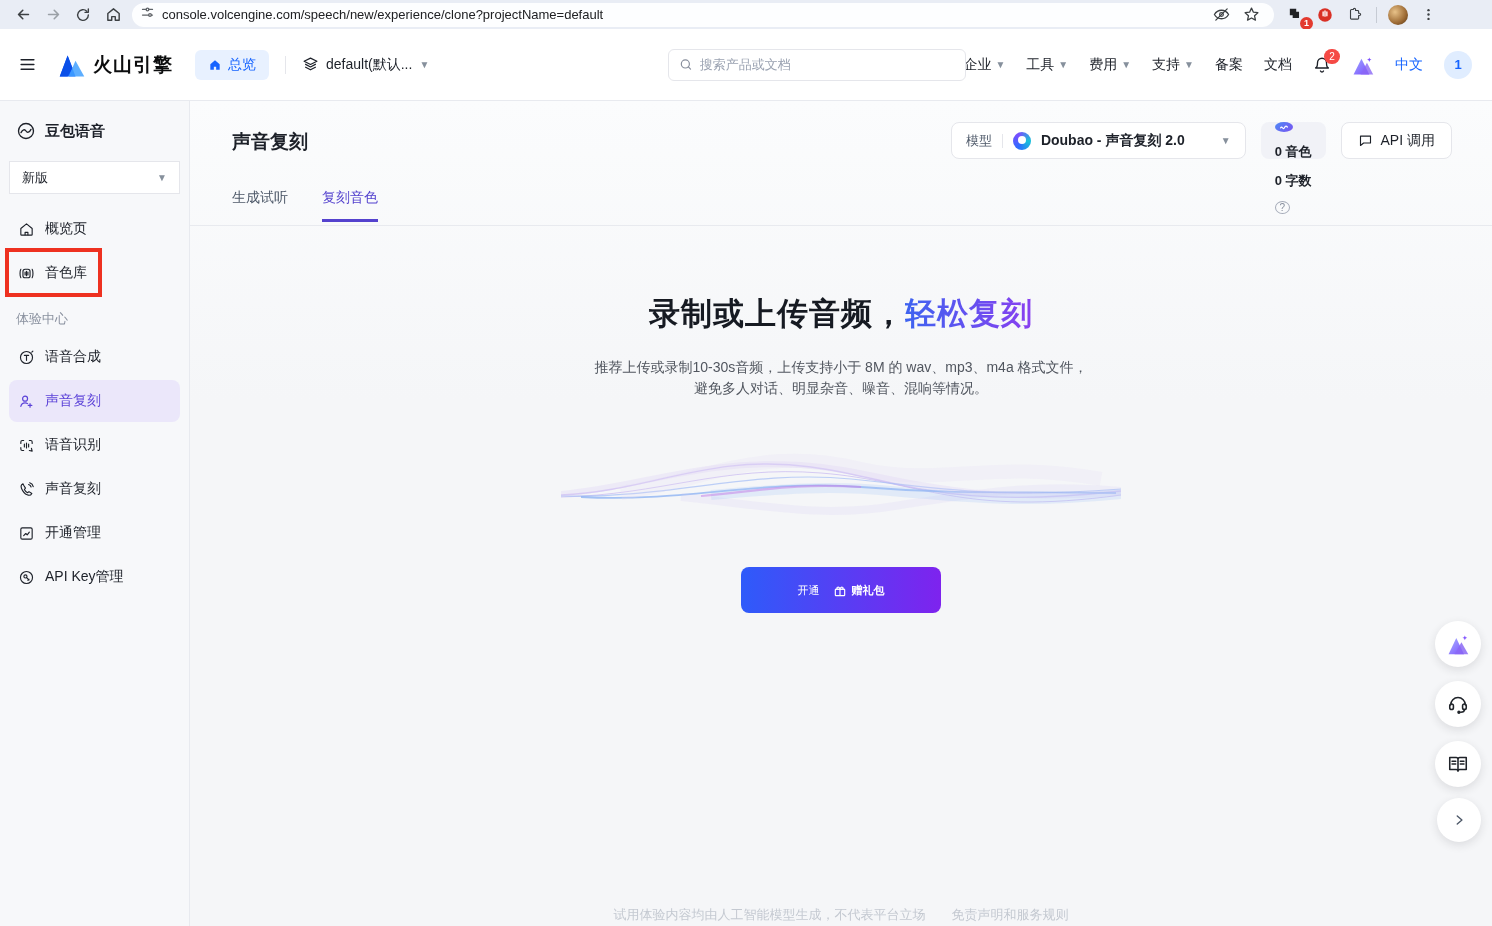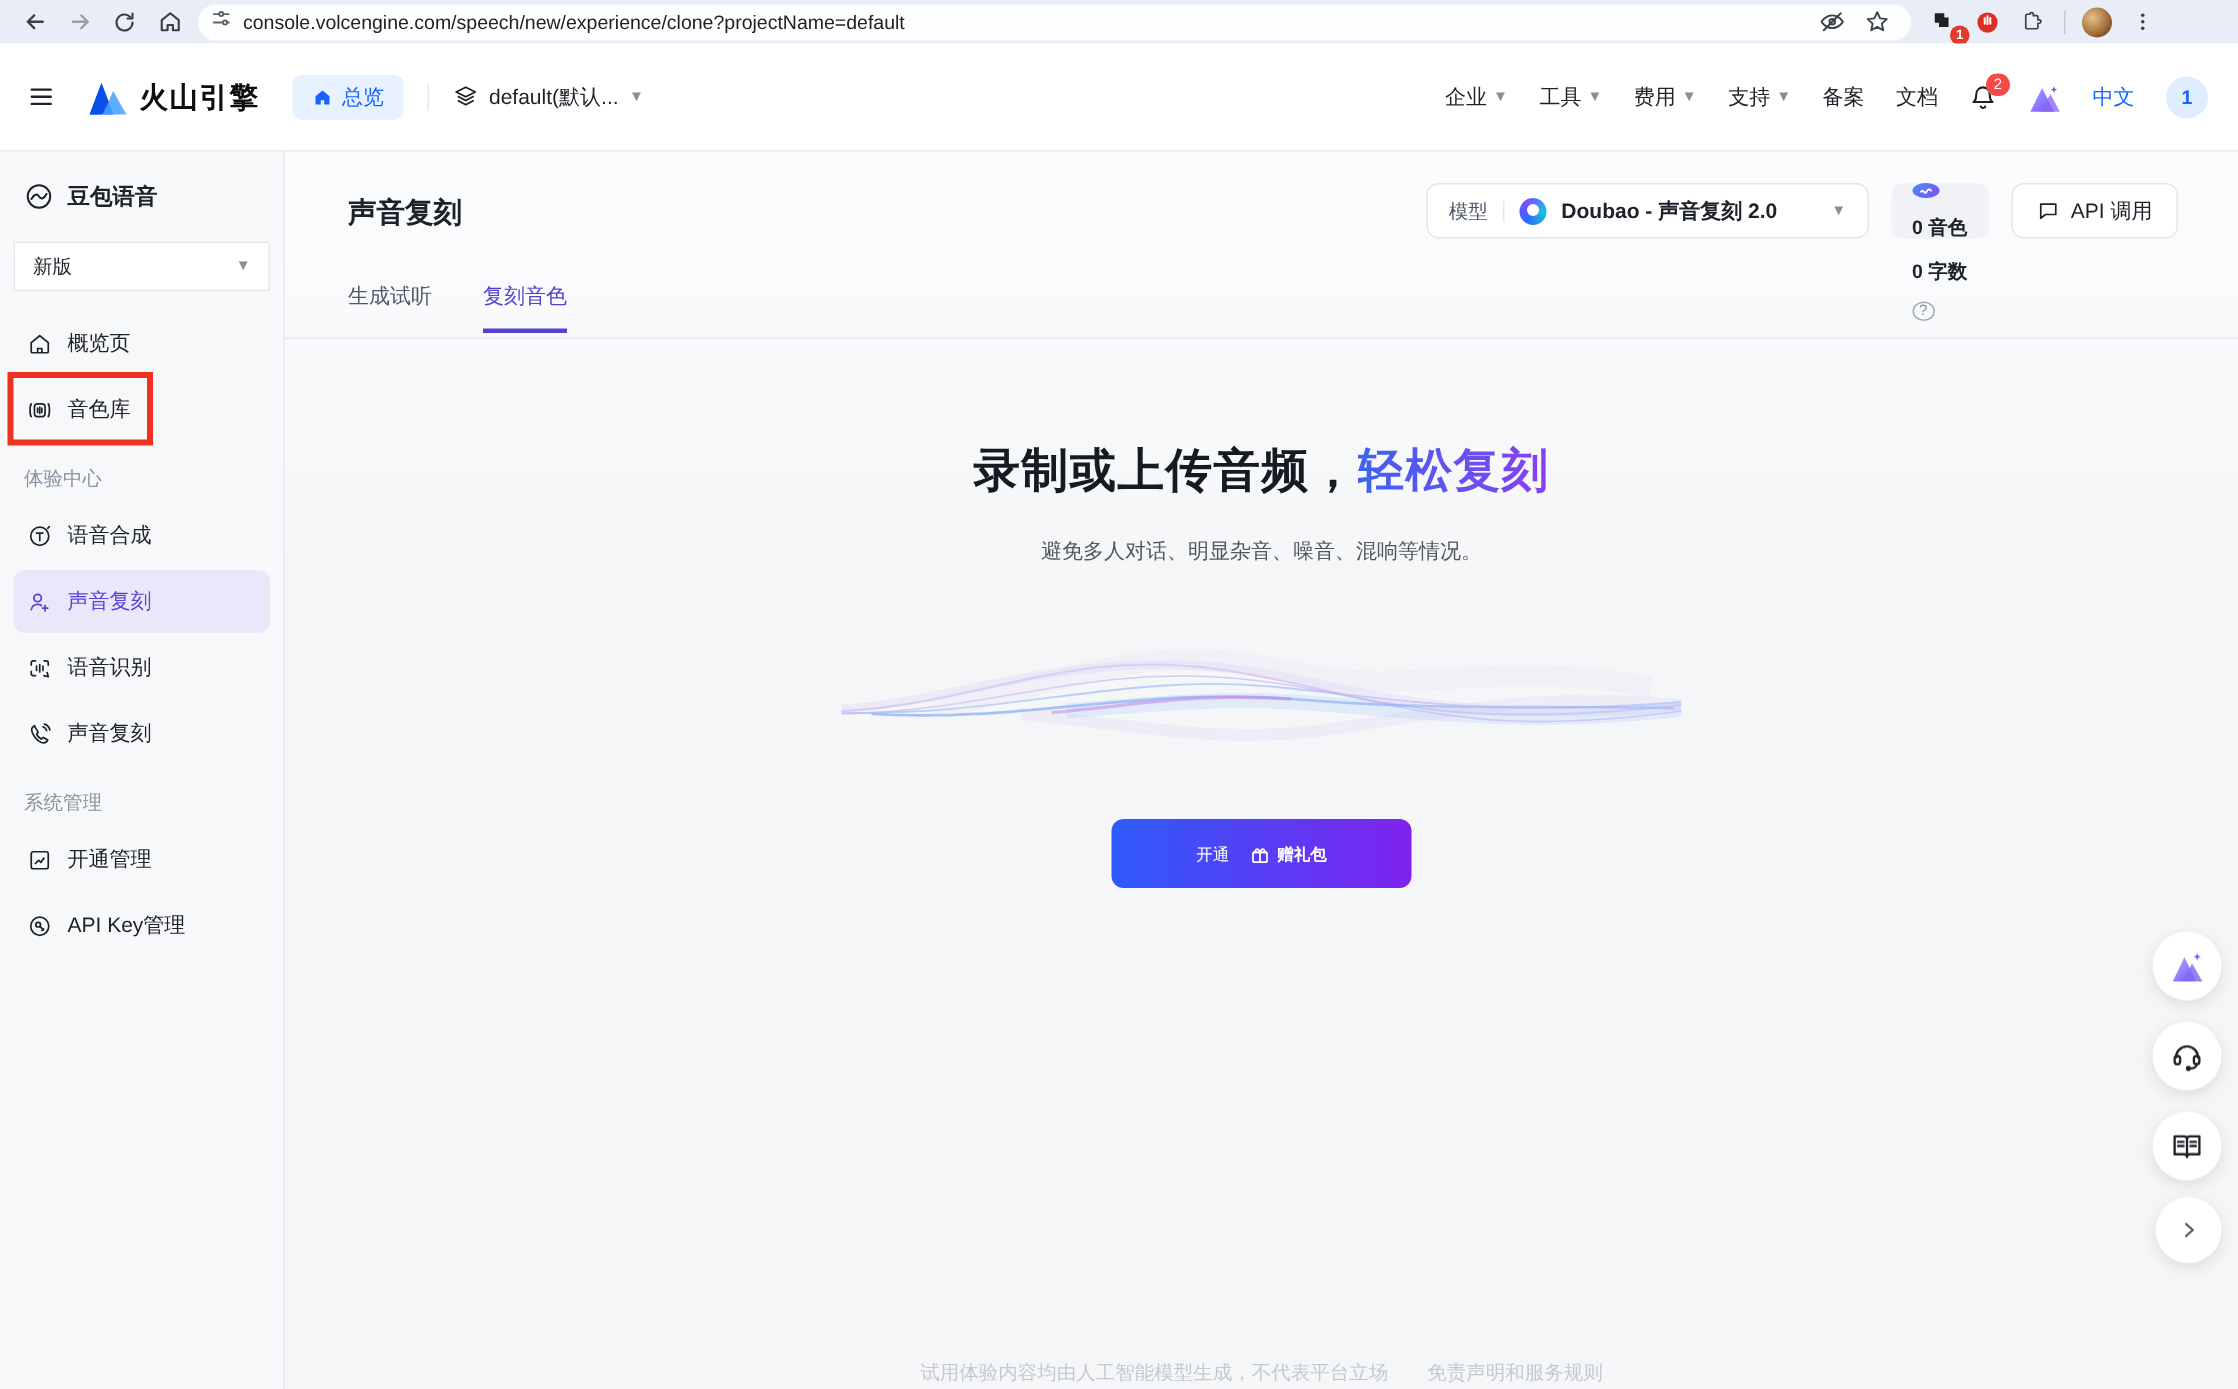--- a/index.html
+++ b/index.html
@@ -188,20 +188,27 @@
   </div>
   <div class="nav-div"></div>
   <div class="project-switch">
     <svg width="17" height="17" viewBox="0 0 24 24" fill="none" stroke="#1D2129" stroke-width="1.7" stroke-linejoin="round">
         <path d="m12 3 9 4.5-9 4.5-9-4.5z"></path>
         <path d="m4.5 11.5 7.5 4 7.5-4M4.5 15.5l7.5 4 7.5-4"></path>
       </svg>
     <span>default(默认...</span>
     <span class="chev">▼</span>
   </div>
+  <div class="search-box">
+    <svg width="15" height="15" viewBox="0 0 24 24" fill="none" stroke="#868D9B" stroke-width="2" stroke-linecap="round">
+        <circle cx="11" cy="11" r="7"></circle>
+        <path d="m20 20-3.8-3.8"></path>
+      </svg>
+    <input type="text" placeholder="搜索产品或文档" style="">
+  </div>
   <div class="nav-right">
     <div class="nav-item">
         <span>企业</span>
         <span class="chev">▼</span>
       </div>
     <div class="nav-item">
         <span>工具</span>
         <span class="chev">▼</span>
       </div>
     <div class="nav-item">
@@ -296,21 +303,20 @@
         </svg>
       <span>语音识别</span>
     </div>
     <div class="side-item">
       <svg width="17" height="17" viewBox="0 0 24 24" fill="none" stroke="currentColor" stroke-width="1.6" stroke-linecap="round" stroke-linejoin="round">
           <path d="M7 4c-2 1-3.5 3-2 6.5S9.5 18 13 19.5s5.5 0 6.5-2l-4-2.5-2 1.5c-2-1-3.5-2.5-4.5-4.5L10.5 10 8 6z"></path>
           <path d="M15 5c1.5.5 3 2 3.5 3.5M16.5 2.5c2.5.8 4.5 3 5 5.5"></path>
         </svg>
       <span>声音复刻</span>
     </div>
-    <div class="side-section">系统管理</div>
     <div class="side-item">
       <svg width="17" height="17" viewBox="0 0 24 24" fill="none" stroke="currentColor" stroke-width="1.6" stroke-linejoin="round">
           <rect x="4" y="4" width="16" height="16" rx="2"></rect>
           <path d="M8 15l3-3 2 2 3-4" stroke-linecap="round"></path>
         </svg>
       <span>开通管理</span>
     </div>
     <div class="side-item">
       <svg width="17" height="17" viewBox="0 0 24 24" fill="none" stroke="currentColor" stroke-width="1.6" stroke-linecap="round">
           <circle cx="12" cy="12" r="8.5"></circle>
@@ -356,20 +362,21 @@
       <div class="tab">生成试听</div>
       <div class="tab active">复刻音色</div>
     </div>
     <div class="tab-divider"></div>
 
     <div class="hero">
       <div class="hero-title">
         <span>录制或上传音频，</span><span class="grad">轻松复刻</span>
       </div>
       <div class="hero-desc">
+        <div>推荐上传或录制10-30s音频，上传支持小于 8M 的 wav、mp3、m4a 格式文件，</div>
         <div>避免多人对话、明显杂音、噪音、混响等情况。</div>
       </div>
       <div class="wave-wrap">
         <svg width="560" height="92" viewBox="0 0 560 92" fill="none">
           <path d="M0 56 C90 52 150 14 250 28 C340 40 380 72 560 52" stroke="#C9B8F2" stroke-width="1.4" opacity=".7"></path>
           <path d="M0 58 C100 56 160 26 260 34 C360 42 400 78 560 56" stroke="#B9A6EE" stroke-width="1" opacity=".55"></path>
           <path d="M0 57 C110 60 190 30 290 40 C390 50 430 60 560 50" stroke="#A8C0F5" stroke-width="1.2" opacity=".75"></path>
           <path d="M20 58 C120 64 200 40 300 48 C400 56 450 52 555 54" stroke="#8FB4F2" stroke-width="1.8" opacity=".8"></path>
           <path d="M0 55 C80 48 140 20 240 26 C330 32 370 66 560 54" stroke="#D9CDF6" stroke-width="6" opacity=".30"></path>
           <path d="M60 54 C150 40 200 6 300 30 C380 48 430 20 540 40" stroke="#E4DBF8" stroke-width="14" opacity=".22"></path>

